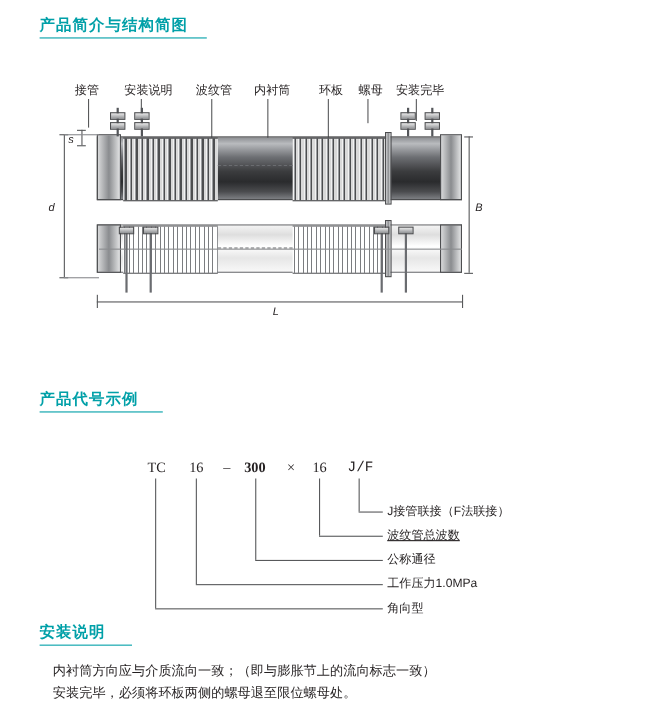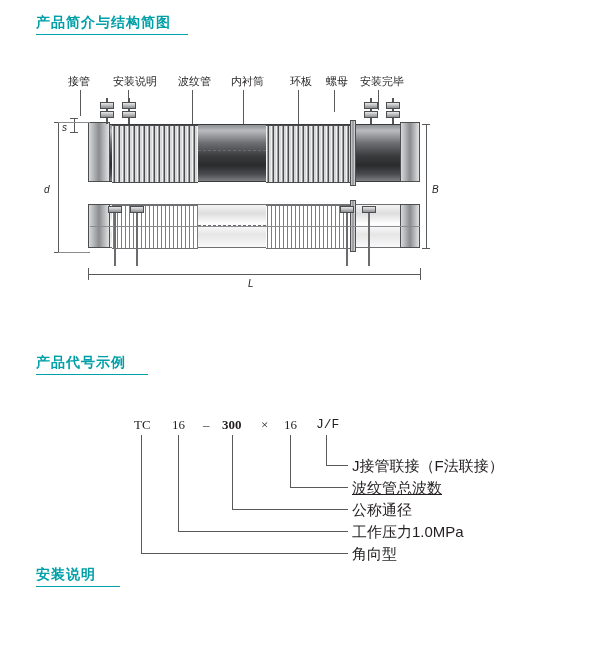--- a/index.html
+++ b/index.html
@@ -151,21 +151,21 @@
   }
   .code-token {
     position: absolute;
     font-size: 13px;
     font-family: "Liberation Serif", serif;
     white-space: nowrap;
     color: #231f20;
   }
   .leg-label {
     position: absolute;
-    font-size: 15px;
+    font-size: 11px;
     white-space: nowrap;
     color: #231f20;
   }
 
   
   #notes {
     position: absolute;
     left: 48px;
     top: 600px;
     width: 500px;
@@ -299,14 +299,18 @@
     <div class="leg-label" style="left:312px; top:44px;">J接管联接（F法联接）</div>
     <div class="leg-label" style="left:312px; top:66px;text-decoration:underline;">波纹管总波数</div>
     <div class="leg-label" style="left:312px; top:88px;">公称通径</div>
     <div class="leg-label" style="left:312px; top:110px;">工作压力1.0MPa</div>
     <div class="leg-label" style="left:312px; top:132px;">角向型</div>
   </div>
 
   <div class="section-title" id="title3">安装说明</div>
   <div class="rule" id="rule3"></div>
 
+  <div id="notes">
+    <p>内衬筒方向应与介质流向一致；（即与膨胀节上的流向标志一致）</p>
+    <p>安装完毕，必须将环板两侧的螺母退至限位螺母处。</p>
+  </div>
 
 </div>
 
 </body></html>

